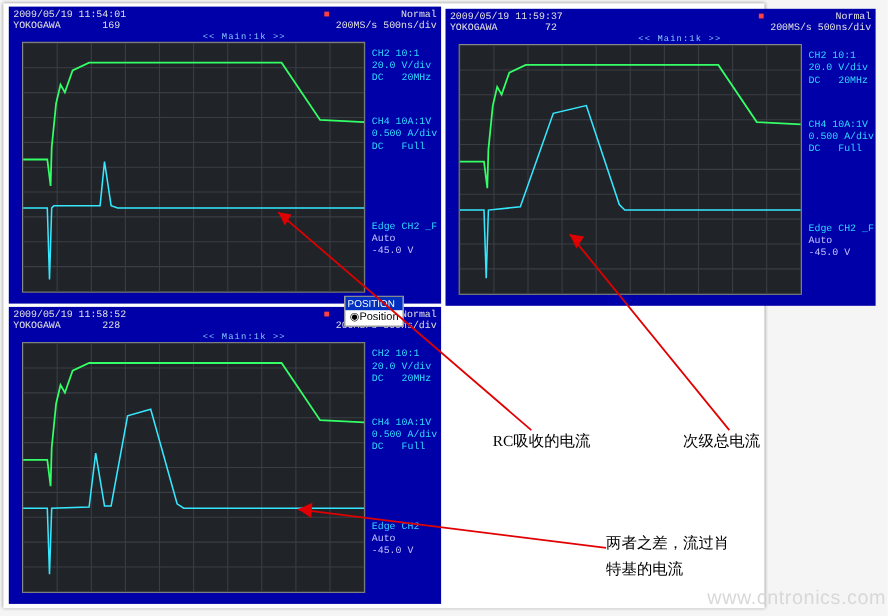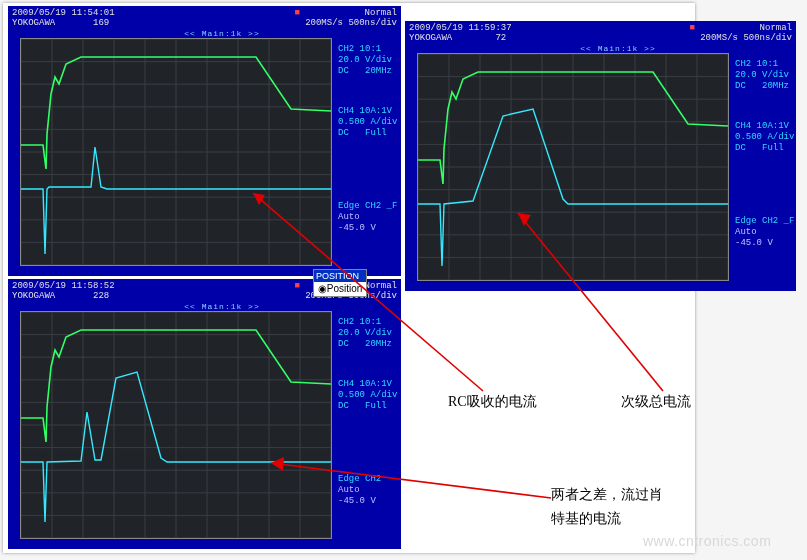--- a/index.html
+++ b/index.html
@@ -66,21 +66,21 @@
     background: #fff;
     color: #000;
     font-size: 10px;
     padding: 1px 4px;
     border: 1px solid #888;
     line-height: 12px;
   }
   .pos-box .title { background: #0030c0; color: #fff; padding: 0 2px; margin: -1px -4px 1px -4px; font-size: 9px; }
   .watermark {
     position: absolute;
-    font-size: 14px;
+    font-size: 18px;
     color: #d8d8d8;
     letter-spacing: .5px;
   }
   .label {
     position: absolute;
     font-family: "SimSun","Songti SC",serif;
     font-size: 14px;
     color: #000;
     line-height: 24px;
   }
@@ -137,21 +137,21 @@
 <span>20.0 V/div</span>
 <span>DC   20MHz</span></div>
     <div class="readout ch4" style="left:330px; top:100px;"><span>CH4 10A:1V</span>
 <span>0.500 A/div</span>
 <span>DC   Full</span></div>
     <div class="readout trig" style="left:330px; top:195px;"><span class="hl">Edge CH2 _F</span>
 <span>Auto</span>
 <span>-45.0 V</span></div>
   </div>
 
-  <div class="scope" style="left:402px; top:18px; width:391px; height:270px;">
+  <div class="scope" style="left:402px; top:5px; width:391px; height:270px;">
     <div class="header">
       <div class="left"><span>2009/05/19 11:59:37</span>
 <span>YOKOGAWA</span>        <span>72</span></div>
       <div class="right"><span style="color:#ff4040">■</span>            <span>Normal</span>
 <span>200MS/s 500ns/div</span></div>
     </div>
     <div class="subhdr">&lt;&lt; Main:1k &gt;&gt;</div>
     <div class="plot-wrap" style="left:12px; top:32px; width:310px; height:226px;">
       <svg viewBox="0 0 310 226">
         <g stroke="#3a3e44" stroke-width="1">

